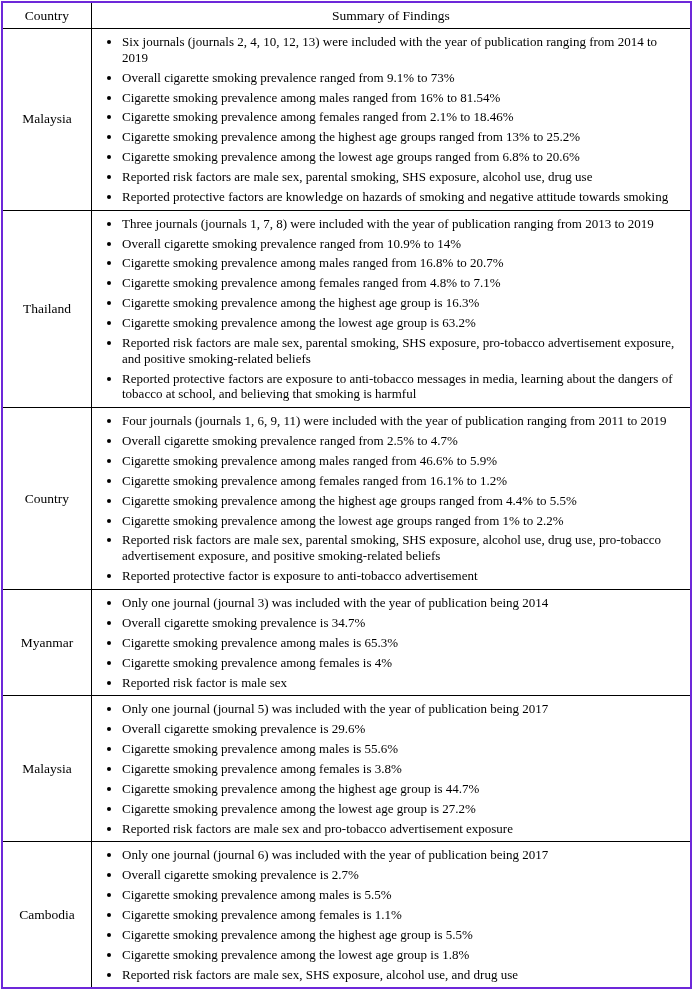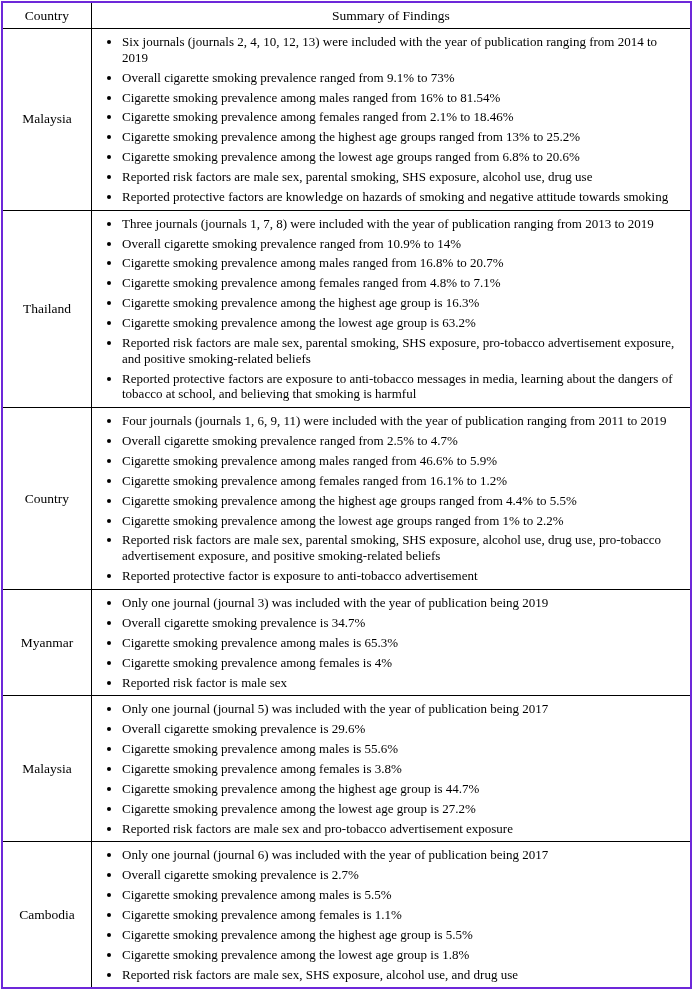--- a/index.html
+++ b/index.html
@@ -103,21 +103,21 @@
             <li>Cigarette smoking prevalence among the lowest age groups ranged from 1% to 2.2%</li>
             <li>Reported risk factors are male sex, parental smoking, SHS exposure, alcohol use, drug use, pro-tobacco advertisement exposure, and positive smoking-related beliefs</li>
             <li>Reported protective factor is exposure to anti-tobacco advertisement</li>
           </ul>
         </td>
       </tr>
       <tr>
         <td class="country-cell">Myanmar</td>
         <td class="summary-cell">
           <ul>
-            <li>Only one journal (journal 3) was included with the year of publication being 2019</li>
+            <li>Only one journal (journal 3) was included with the year of publication being 2014</li>
             <li>Overall cigarette smoking prevalence is 34.7%</li>
             <li>Cigarette smoking prevalence among males is 65.3%</li>
             <li>Cigarette smoking prevalence among females is 4%</li>
             <li>Reported risk factor is male sex</li>
           </ul>
         </td>
       </tr>
       <tr>
         <td class="country-cell">Malaysia</td>
         <td class="summary-cell">

